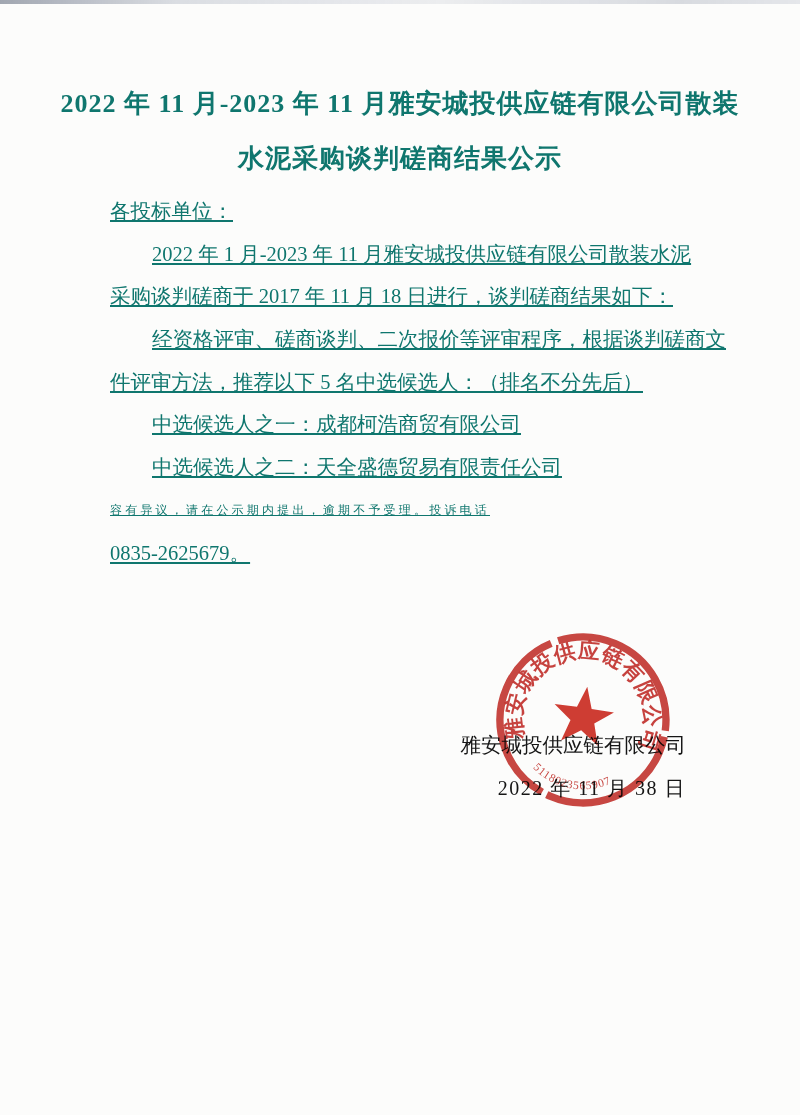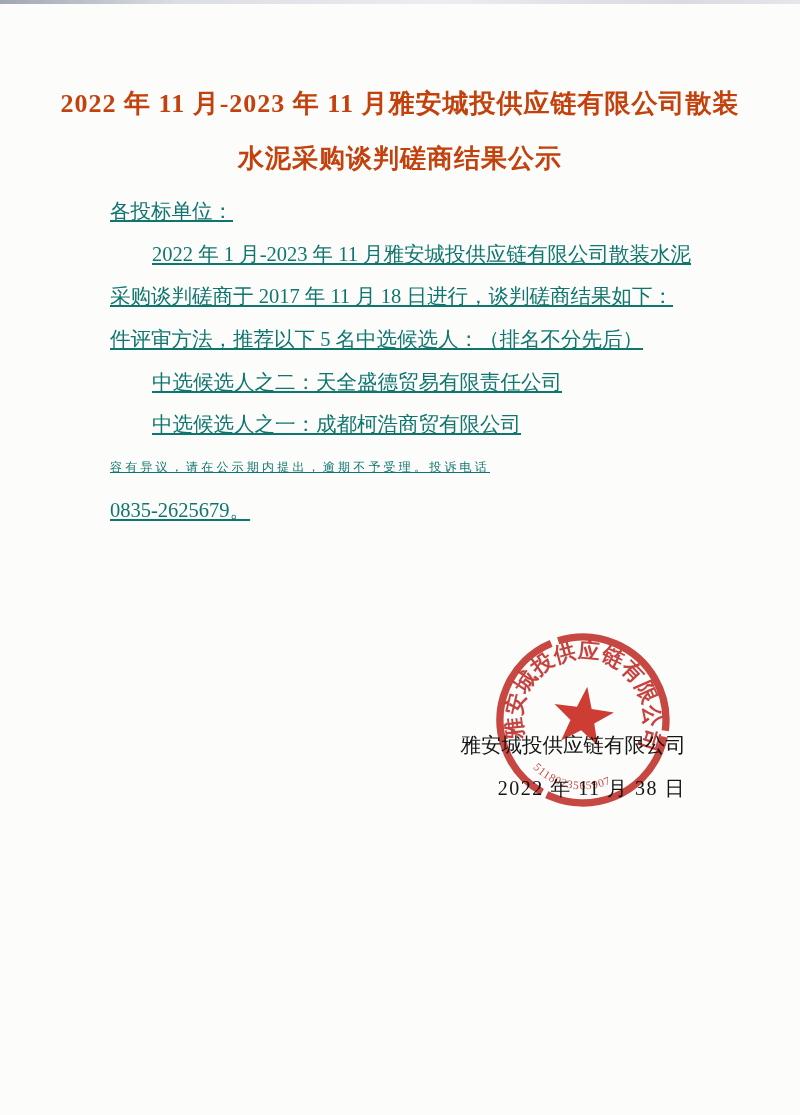--- a/index.html
+++ b/index.html
@@ -13,21 +13,21 @@
   .scan-edge{
     position:absolute;top:0;left:0;width:800px;height:4px;
     background:linear-gradient(to right,
       rgba(85,95,115,.55), rgba(140,150,170,.30) 22%,
       rgba(165,172,188,.18) 55%, rgba(120,130,152,.28) 85%, rgba(150,158,175,.22));
     filter:blur(.6px);
   }
   .title{
     position:absolute;top:76px;left:0;width:800px;
     text-align:center;font-weight:bold;font-size:26px;line-height:55px;
-    letter-spacing:1px;white-space:nowrap;color:#c2410c;
+    letter-spacing:1px;white-space:nowrap;color:#0f766e;
   }
   .body-text{
     position:absolute;top:190px;left:110px;width:584px;
     font-size:20.5px;color:#0f766e;text-decoration:underline;
   }
   .line{height:42.7px;line-height:42.7px;white-space:nowrap;}
   .indent{text-indent:42px;}
   .wide{letter-spacing:3.2px;font-size:12px;}
   .signature{
     position:absolute;top:724px;right:114px;text-align:right;z-index:2;
@@ -48,23 +48,24 @@
 
 <div class="title">
   <div>2022 年 11 月-2023 年 11 月雅安城投供应链有限公司散装</div>
   <div>水泥采购谈判磋商结果公示</div>
 </div>
 
 <div class="body-text">
   <div class="line">各投标单位：</div>
   <div class="line indent">2022 年 1 月-2023 年 11 月雅安城投供应链有限公司散装水泥</div>
   <div class="line">采购谈判磋商于 2017 年 11 月 18 日进行，谈判磋商结果如下：</div>
+  <div class="line indent">经资格评审、磋商谈判、二次报价等评审程序，根据谈判磋商文</div>
   <div class="line">件评审方法，推荐以下 5 名中选候选人：（排名不分先后）</div>
+  <div class="line indent">中选候选人之一：成都柯浩商贸有限公司</div>
   <div class="line indent">中选候选人之二：天全盛德贸易有限责任公司</div>
-  <div class="line indent">中选候选人之一：成都柯浩商贸有限公司</div>
   <div class="line wide">容有异议，请在公示期内提出，逾期不予受理。投诉电话</div>
   <div class="line">0835-2625679。</div>
 </div>
 
 <div class="signature">
   <div class="sig-company">雅安城投供应链有限公司</div>
   <div class="sig-date">2022 年 11 月 38 日</div>
 </div>
 
 <svg class="seal" viewBox="0 0 200 200" xmlns="http://www.w3.org/2000/svg">

